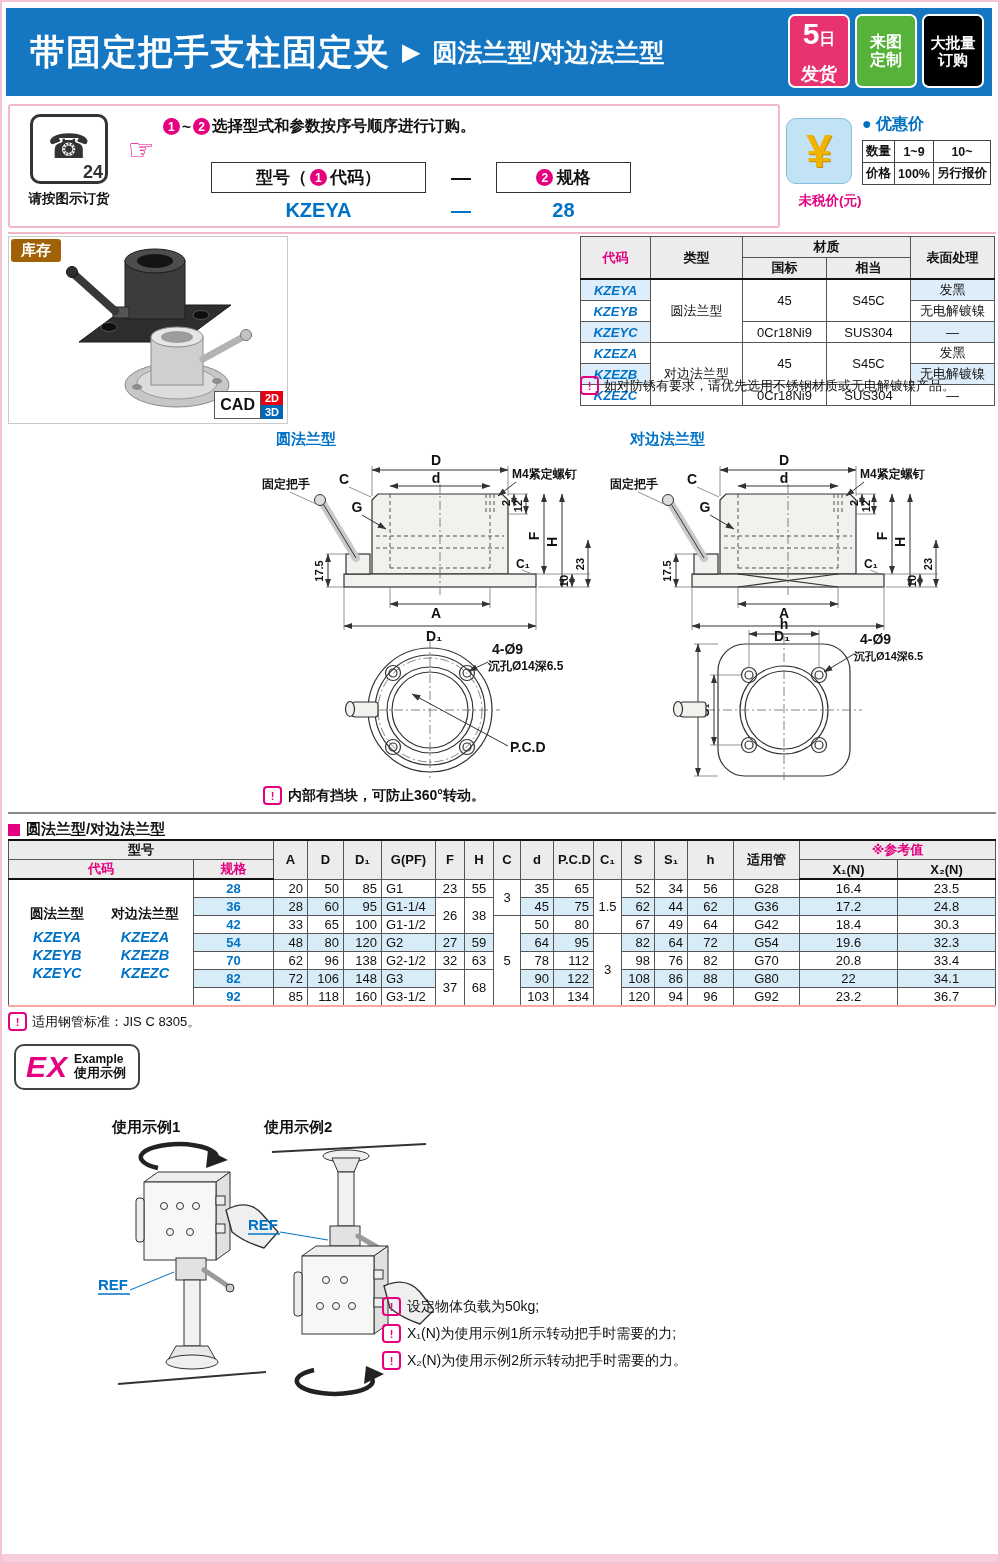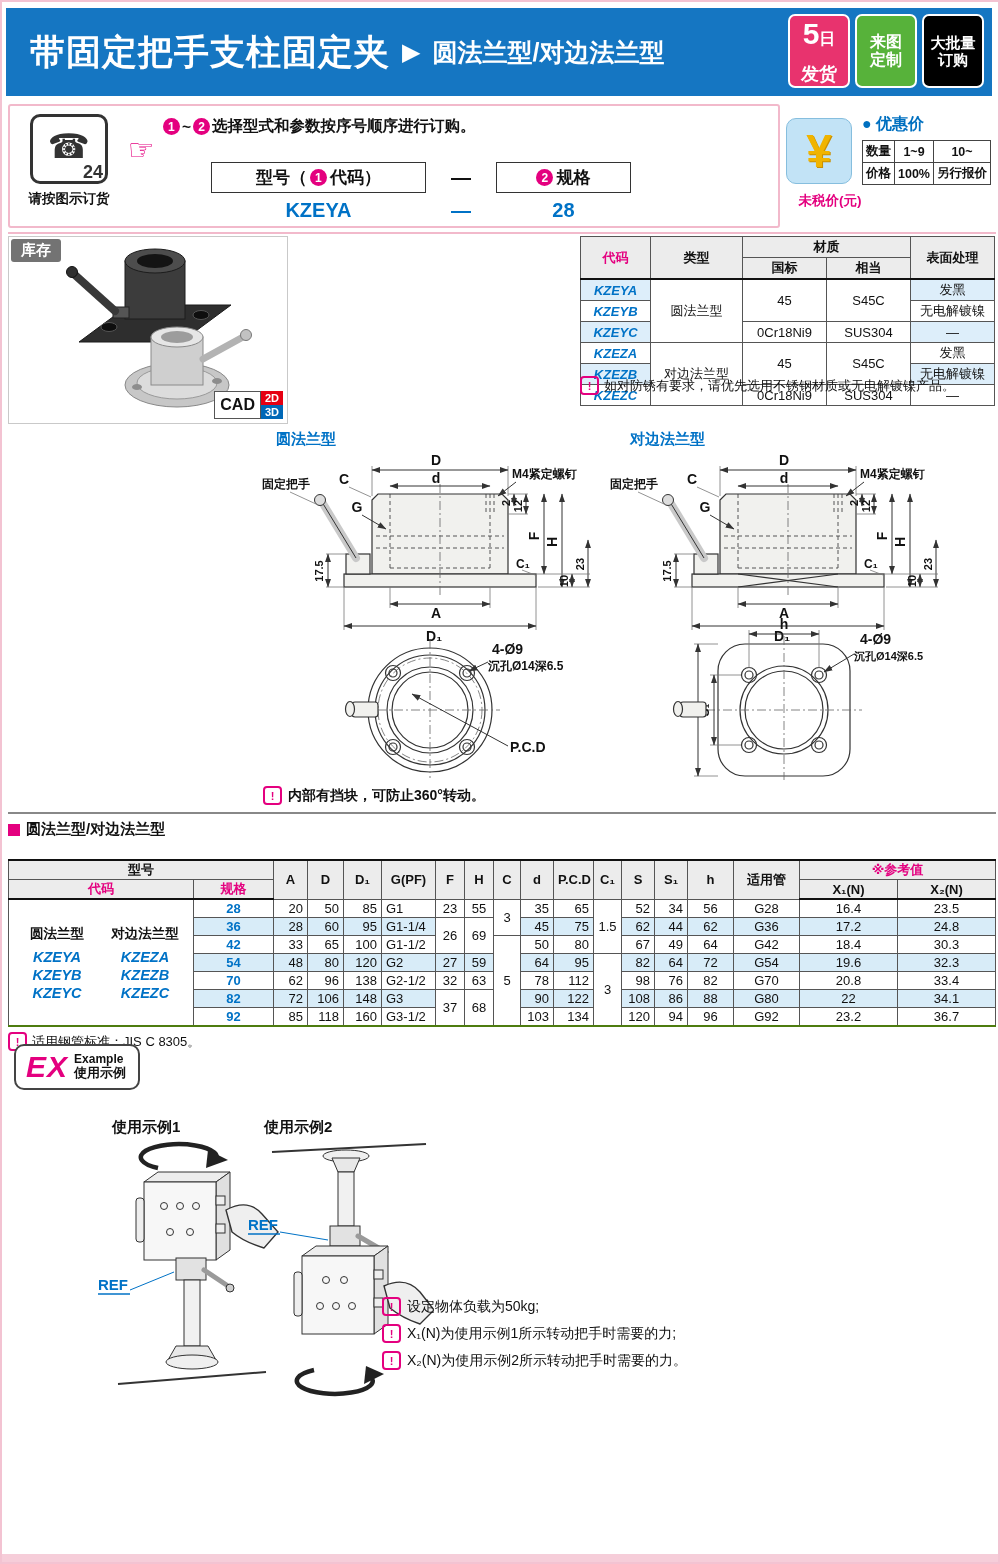--- a/index.html
+++ b/index.html
@@ -48,21 +48,21 @@
            border-radius:10px;display:flex;align-items:center;justify-content:center;}
   .yentile span{color:#f0b400;font-size:46px;font-weight:bold;text-shadow:1px 1px 0 #c98f00;}
   .untaxed{position:absolute;left:0px;top:86px;width:92px;text-align:center;color:#e4007f;font-weight:bold;font-size:13.5px;}
   .ptitle{position:absolute;left:78px;top:8px;color:#0070c0;font-weight:bold;font-size:16px;}
   .ptable{position:absolute;left:78px;top:34px;border-collapse:collapse;font-size:12.5px;}
   .ptable td{border:1px solid #444;text-align:center;padding:2px 3px;font-weight:bold;white-space:nowrap;}
 
   
   .main{left:6px;top:230px;width:988px;height:580px;border-top:2px solid #f2b9cb;}
   .photobox{left:0;top:2px;width:278px;height:186px;border:1px solid #c9c9c9;background:#fff;}
-  .stockbadge{position:absolute;left:2px;top:2px;background:#737373;color:#fff;font-weight:bold;font-size:15px;
+  .stockbadge{position:absolute;left:2px;top:2px;background:#a16207;color:#fff;font-weight:bold;font-size:15px;
               padding:2px 10px;border-radius:3px;}
   .cadbadge{position:absolute;right:4px;bottom:4px;display:flex;align-items:stretch;}
   .cadtxt{border:1.5px solid #555;background:#fff;font-weight:bold;font-size:16px;padding:4px 5px;display:flex;align-items:center;}
   .cadstack{display:flex;flex-direction:column;}
   .cad2d{background:#e60012;color:#fff;font-weight:bold;font-size:11px;padding:1px 4px;}
   .cad3d{background:#0068b7;color:#fff;font-weight:bold;font-size:11px;padding:1px 4px;}
 
   
   .mtable{border-collapse:collapse;font-size:13px;table-layout:fixed;width:414px;}
   .mtable td{border:1px solid #555;text-align:center;padding:1px 2px;height:18px;white-space:nowrap;}
@@ -87,22 +87,22 @@
   .ln{stroke:#333;stroke-width:1.2;fill:none;}
   .lbl{font-size:14px;font-weight:bold;}
   .lbl12{font-size:12px;font-weight:bold;}
   .lbl11{font-size:11px;font-weight:bold;}
   .dnote{font-size:14px;display:flex;align-items:center;gap:6px;font-weight:bold;}
 
   
   .specsec{left:6px;top:818px;width:988px;}
   .sectitle{display:flex;align-items:center;gap:6px;font-weight:bold;font-size:15px;}
   .sqr{width:12px;height:12px;background:#e4007f;display:inline-block;}
-  .stable{border-collapse:collapse;table-layout:fixed;width:987px;font-size:13px;margin-top:20px;
-          border-top:2px solid #111;border-bottom:2px solid #4d7c0f;}
+  .stable{border-collapse:collapse;table-layout:fixed;width:987px;font-size:13px;margin-top:0;
+          border-top:2px solid #111;border-bottom:2px solid #fca5a5;}
   .stable td,.stable th{border:1px solid #555;padding:0 4px;height:17px;white-space:nowrap;font-weight:normal;}
   .stable thead th{background:#ececec;text-align:center;font-weight:bold;}
   .stable thead tr:last-child th{border-bottom:2px solid #111;}
   .stable .pink{color:#e4007f;}
   .stable tbody tr:nth-child(even) td{background:#d8ecf8;}
   .stable tbody tr td.white{background:#fff !important;}
   .stable .spec{color:#0072c6;font-weight:bold;text-align:center;}
   .stable .rt{text-align:right;}
   .stable .ct{text-align:center;}
   .codecell{vertical-align:middle;background:#fff !important;}
@@ -602,21 +602,21 @@
           <td class="ct">16.4</td>
           <td class="ct">23.5</td>
         </tr>
         <tr>
           <td class="spec">36</td>
           <td class="rt">28</td>
           <td class="rt">60</td>
           <td class="rt">95</td>
           <td>G1-1/4</td>
           <td class="ct white" rowspan="2">26</td>
-          <td class="ct white" rowspan="2">69</td>
+          <td class="ct white" rowspan="2">38</td>
           <td class="rt">45</td>
           <td class="rt">75</td>
           <td class="rt">62</td>
           <td class="rt">44</td>
           <td class="ct">62</td>
           <td class="ct">G36</td>
           <td class="ct">17.2</td>
           <td class="ct">24.8</td>
         </tr>
         <tr>

